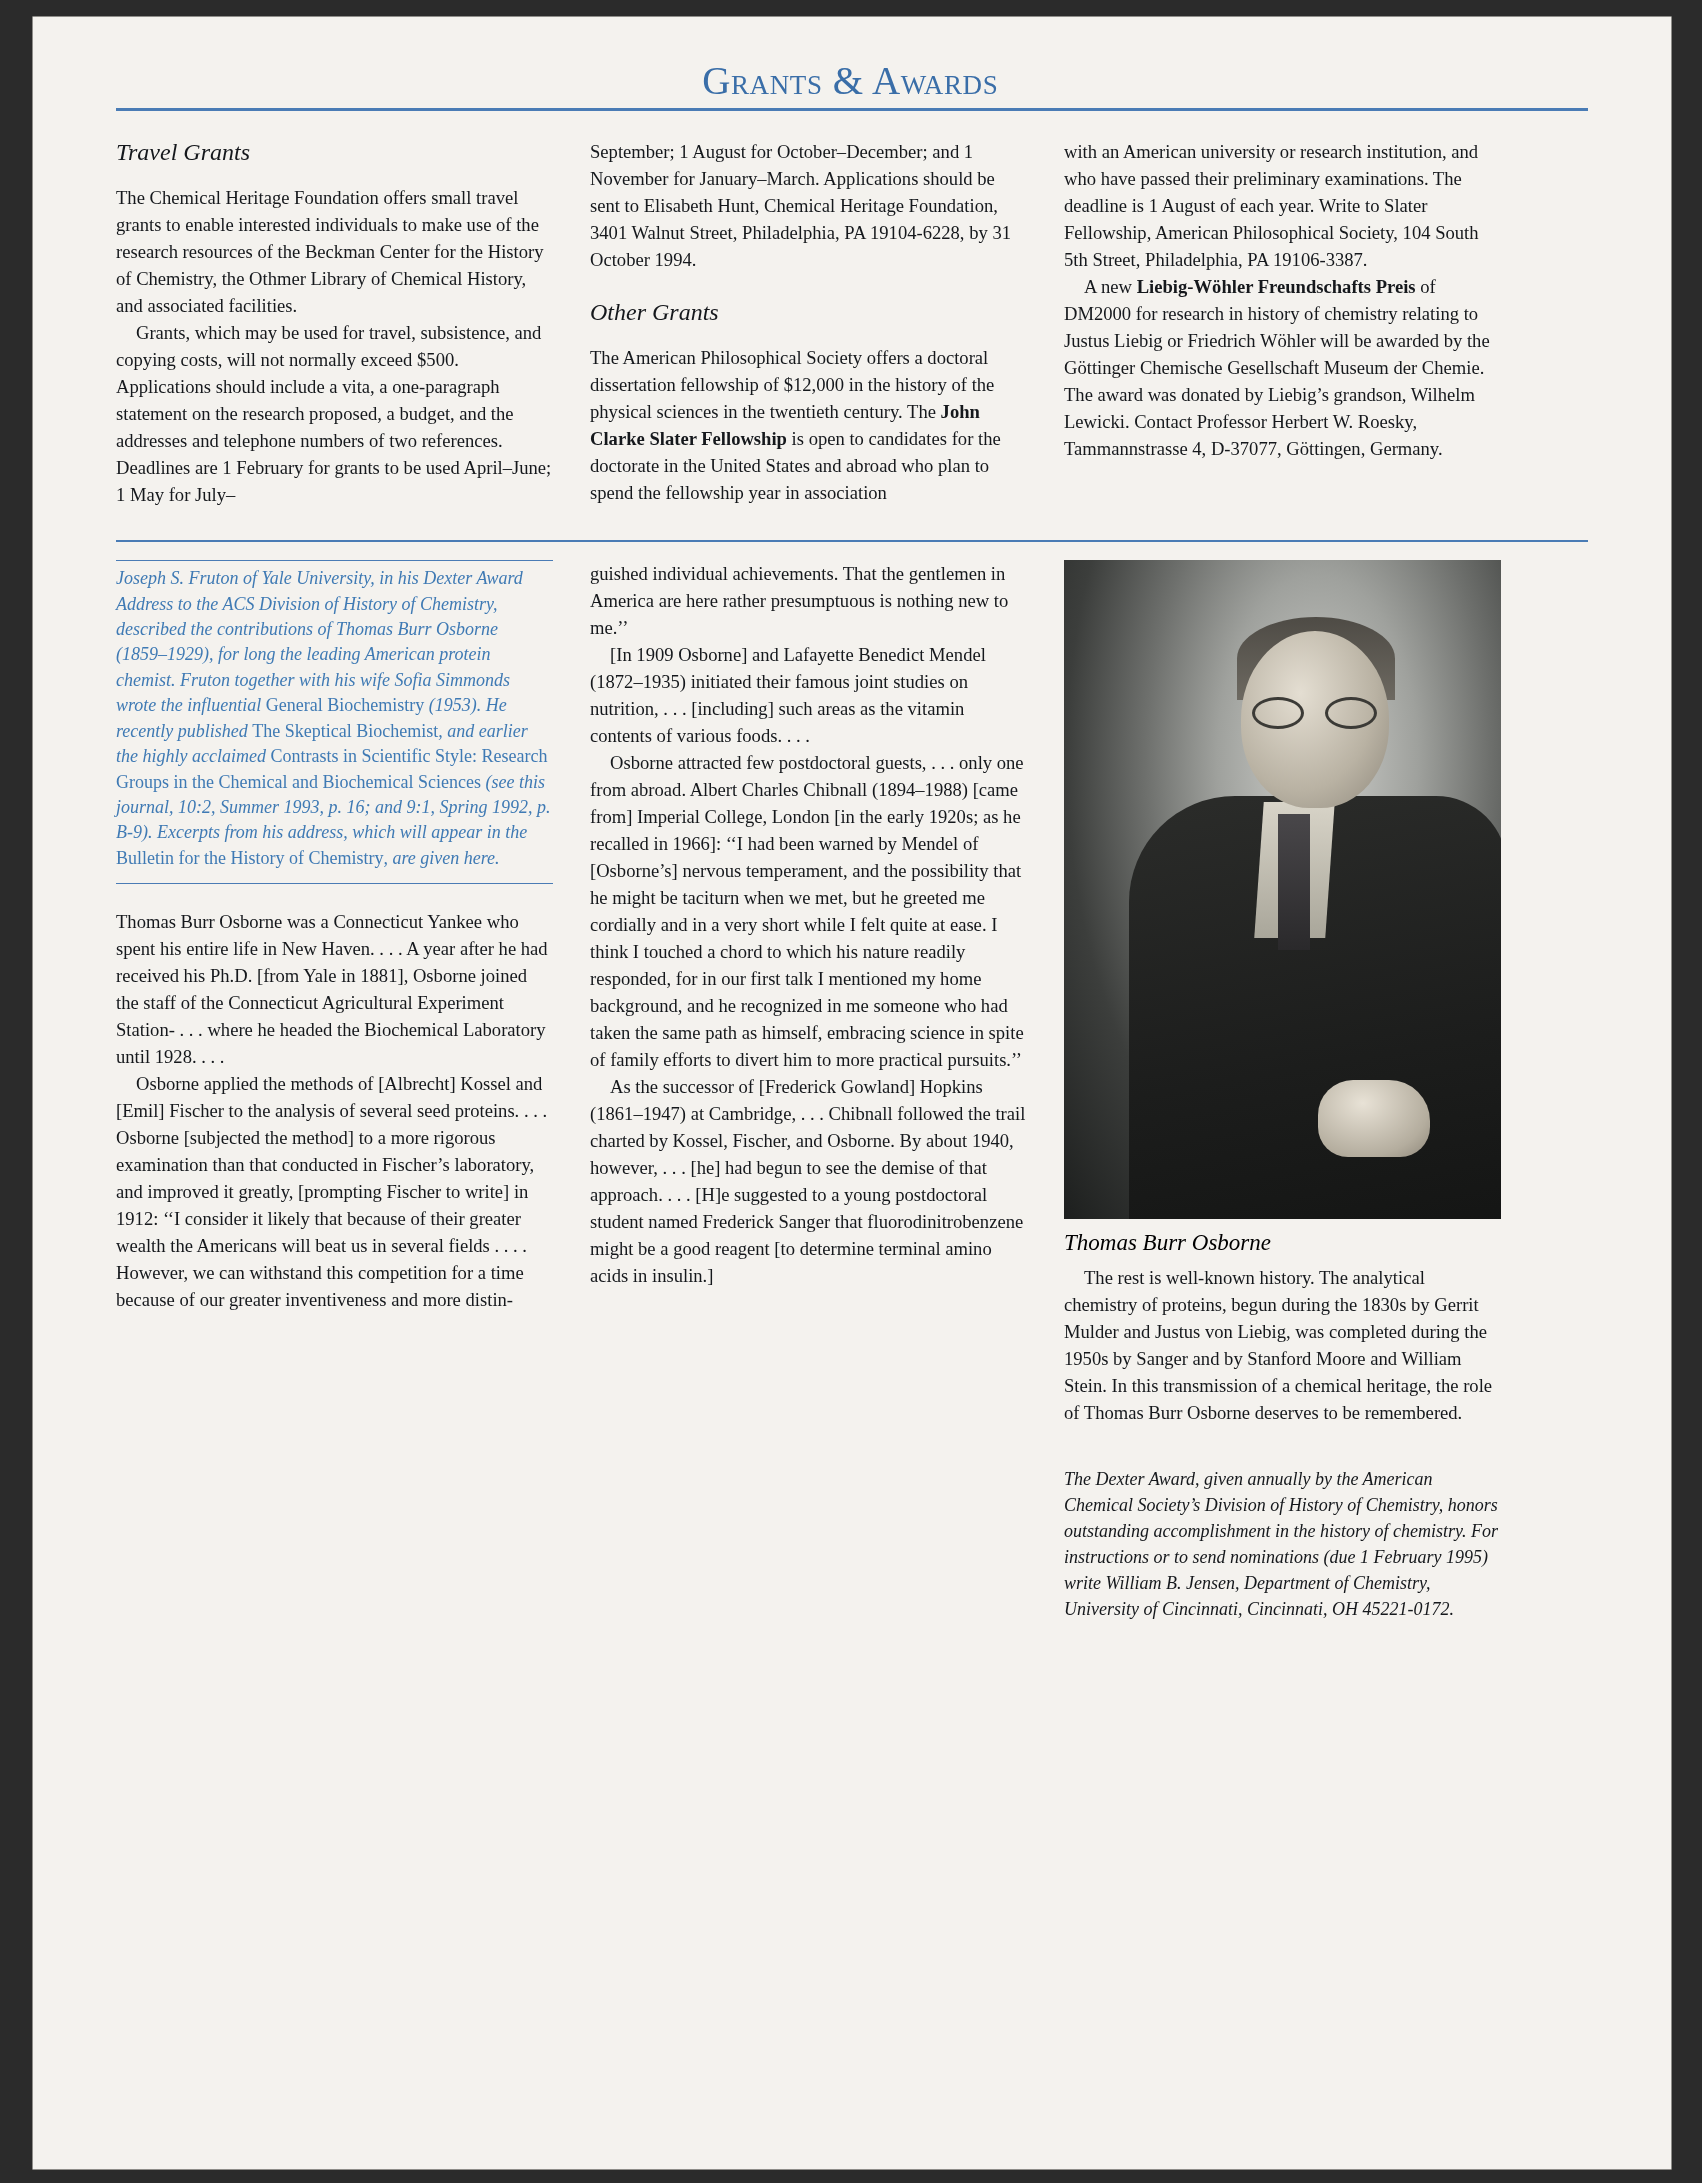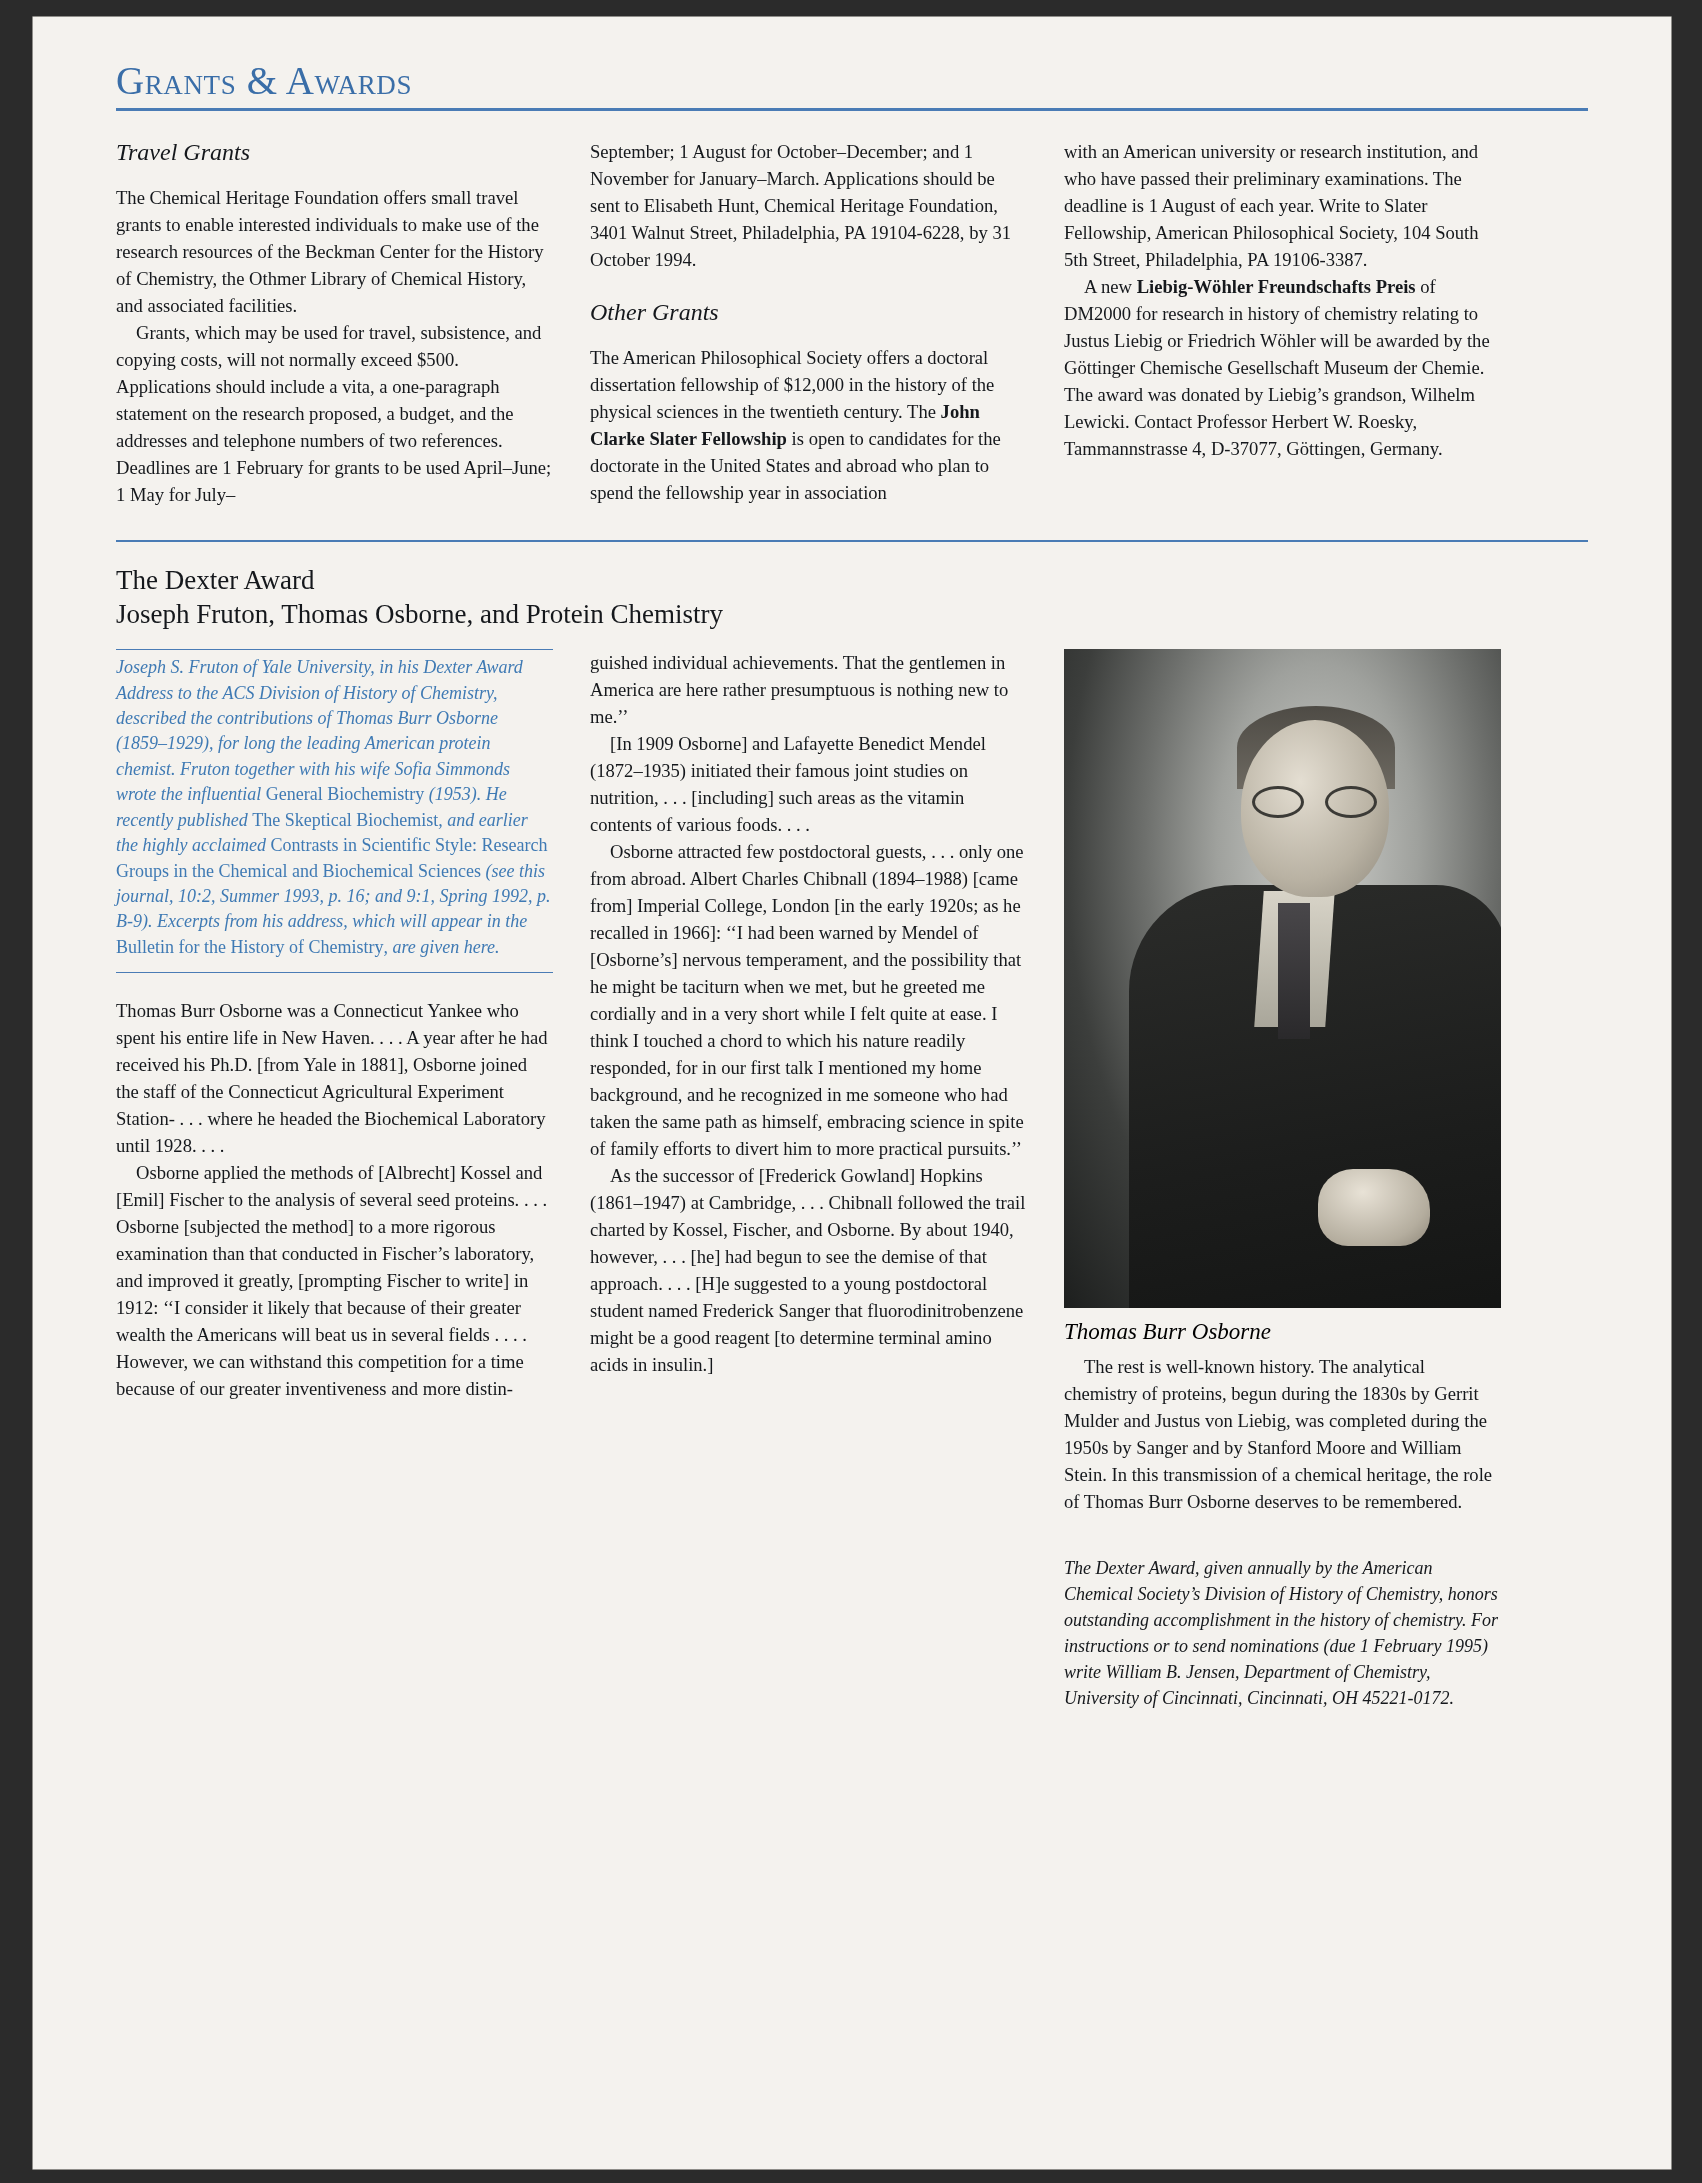--- a/index.html
+++ b/index.html
@@ -7,21 +7,21 @@
   .page{
     position:absolute;left:33px;top:16.6px;width:1638px;height:2152px;
     background:#f4f2ee;
     box-shadow:0 0 0 0.6px #cfcdc7;
   }
   .inner{
     position:absolute;left:83px;top:41px;right:83px;bottom:35px;
   }
   
   .masthead{
-    text-align:left;
+    text-align:center;
     color:#3a6ea8;
     font-size:39px;
     letter-spacing:0.6px;
     font-variant:small-caps;
     font-family:"Liberation Serif",serif;
     padding-right:3.5px;
     padding-bottom:3.5px;
   }
   .rule-blue{
     height:2.4px;background:#4a7cb5;width:100%;margin-top:2.4px;
@@ -172,24 +172,20 @@
 
       <div class="col">
         <p>with an American university or research institution, and who have passed their preliminary examinations. The deadline is 1 August of each year. Write to Slater Fellowship, American Philosophical Society, 104 South 5th Street, Philadelphia, PA 19106-3387.</p>
         <p><span>A new </span><span class="b">Liebig-Wöhler Freundschafts Preis</span><span> of DM2000 for research in history of chemistry relating to Justus Liebig or Friedrich Wöhler will be awarded by the Göttinger Chemische Gesellschaft Museum der Chemie. The award was donated by Liebig’s grandson, Wilhelm Lewicki. Contact Professor Herbert W. Roesky, Tammannstrasse 4, D-37077, Göttingen, Germany.</span></p>
       </div>
 
     </div>
 
     <div class="feature-rule"></div>
 
-    <div class="feature-head">
-      <div>The Dexter Award</div>
-      <div>Joseph Fruton, Thomas Osborne, and Protein Chemistry</div>
-    </div>
 
     <div class="feature">
 
       <div class="fcol">
         <div class="standfirst"><span>Joseph S. Fruton of Yale University, in his Dexter Award Address to the ACS Division of History of Chemistry, described the contributions of Thomas Burr Osborne (1859–1929), for long the leading American protein chemist. Fruton together with his wife Sofia Simmonds wrote the influential </span><span class="up">General Biochemistry</span><span> (1953). He recently published </span><span class="up">The Skeptical Biochemist</span><span>, and earlier the highly acclaimed </span><span class="up">Contrasts in Scientific Style: Research Groups in the Chemical and Biochemical Sciences</span><span> (see this journal, 10:2, Summer 1993, p. 16; and 9:1, Spring 1992, p. B-9). Excerpts from his address, which will appear in the </span><span class="up">Bulletin for the History of Chemistry</span><span>, are given here.</span></div>
         <div class="gap"></div>
         <div class="body-text">
           <p>Thomas Burr Osborne was a Connecticut Yankee who spent his entire life in New Haven. . . . A year after he had received his Ph.D. [from Yale in 1881], Osborne joined the staff of the Connecticut Agricultural Experiment Station- . . . where he headed the Biochemical Laboratory until 1928. . . .</p>
           <p>Osborne applied the methods of [Albrecht] Kossel and [Emil] Fischer to the analysis of several seed proteins. . . . Osborne [subjected the method] to a more rigorous examination than that conducted in Fischer’s laboratory, and improved it greatly, [prompting Fischer to write] in 1912: ‘‘I consider it likely that because of their greater wealth the Americans will beat us in several fields . . . . However, we can withstand this competition for a time because of our greater inventiveness and more distin-</p>
         </div>

